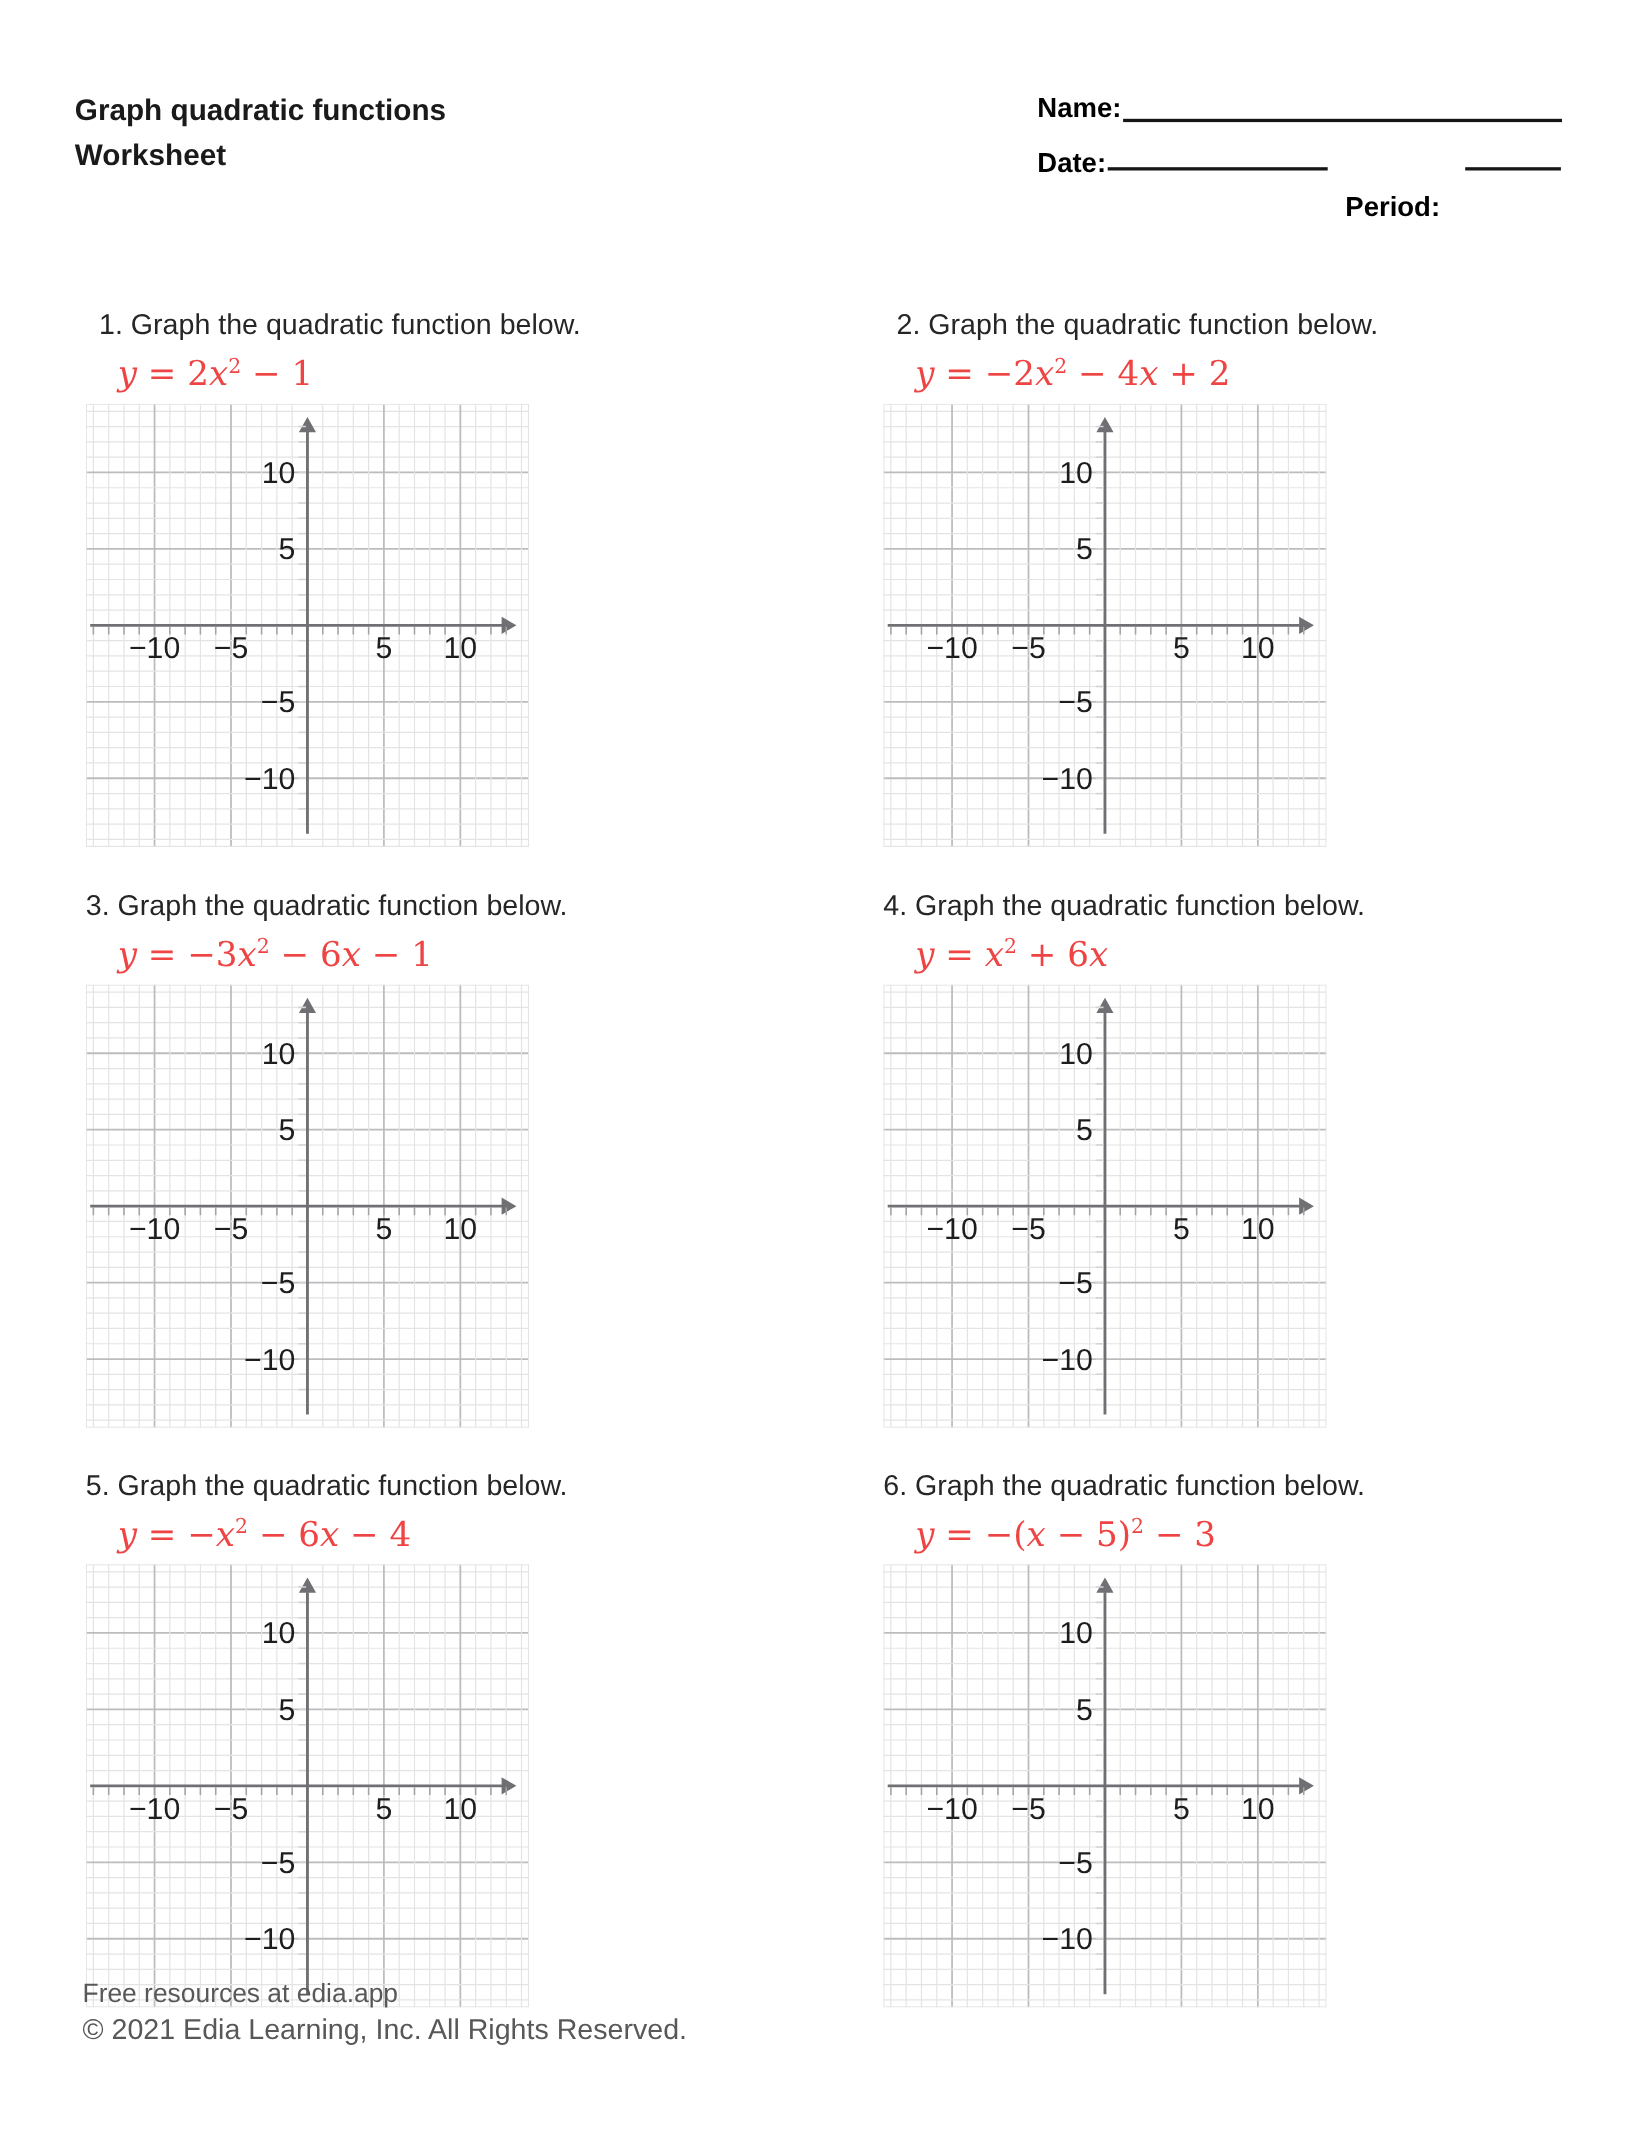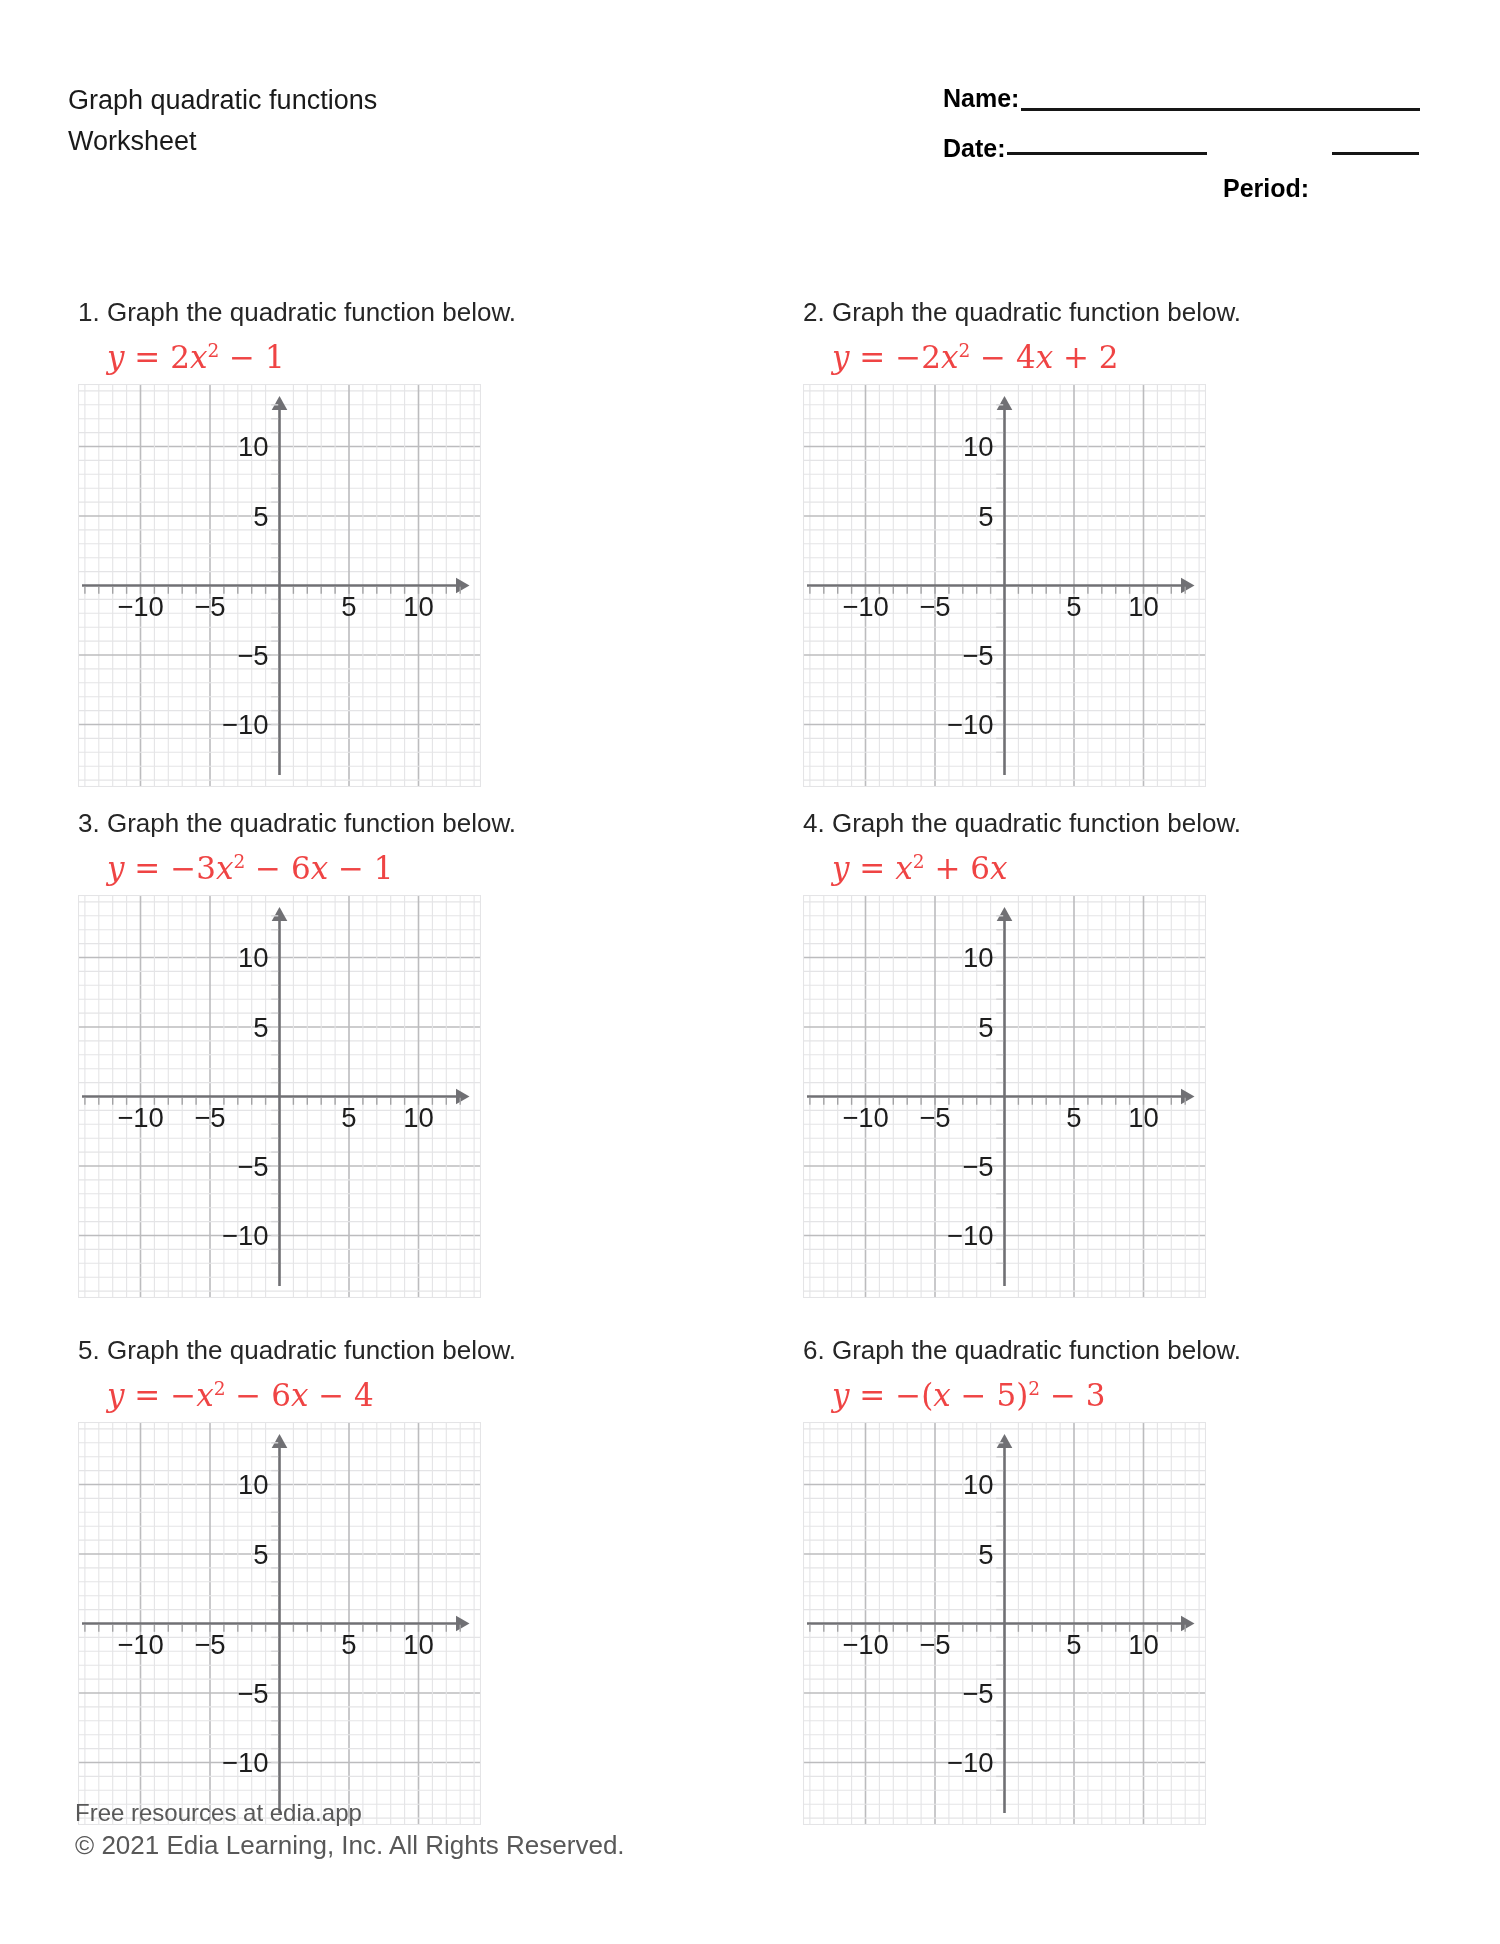--- a/index.html
+++ b/index.html
@@ -3,36 +3,36 @@
 <meta charset="utf-8">
 <style>
   * { margin:0; padding:0; box-sizing:border-box; }
   html,body { background:#ffffff; }
   body {
     width:1500px; height:1944px; position:relative; overflow:hidden;
     font-family:"Liberation Sans", sans-serif;
   }
   .doc-title {
     position:absolute; left:68px; top:80px;
-    font-size:27px; font-weight:normal; color:#1a1a1a; line-height:41px;
+    font-size:27px; font-weight:bold; color:#1a1a1a; line-height:41px;
     white-space:pre-line;
   }
   .field-label { position:absolute; font-size:25px; color:#000000;font-weight:bold; }
   .blank { position:absolute; border-top:3px solid #161616; height:0; }
   #name-label   { left:943px;  top:84px; }
   #name-line    { left:1021px; top:108px; width:399px; }
   #date-label   { left:943px;  top:134px; }
   #date-line    { left:1007px; top:152px; width:200px; }
   #period-label { left:1223px; top:134px;margin-top:40px; }
   #period-line  { left:1332px; top:152px; width:87px; }
 
   .problem { position:absolute; width:403px; height:492px; }
   .col-left  { left:78px; }
   .col-right { left:789px;margin-left:14px; }
-  .row-1 { top:297px; }
+  .row-1 { top:280px;padding-left:12px; }
   .row-2 { top:808px; }
   .row-3 { top:1335px; }
   .ptitle { font-size:26px; color:#262626; white-space:nowrap; }
   .equation {
     position:absolute; left:29px; top:42px; white-space:nowrap;
     font-family:"DejaVu Serif", serif; font-size:31px; color:#ef4444;
   }
   .equation i { font-style:italic; }
   .equation sup { font-size:0.6em; }
   .grid-slot { position:absolute; left:0; top:87px; width:403px; height:403px; }

